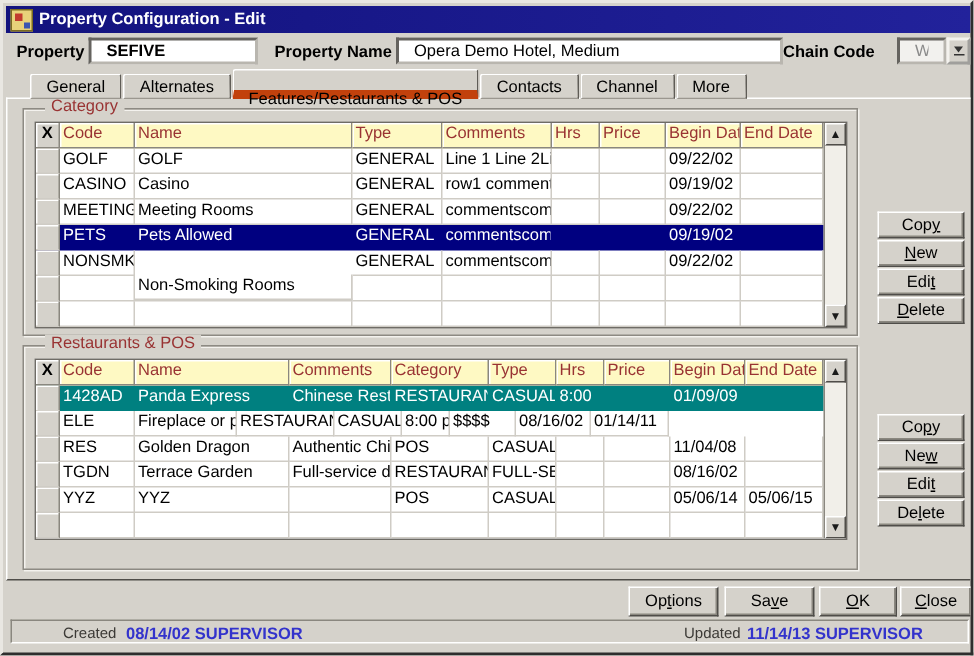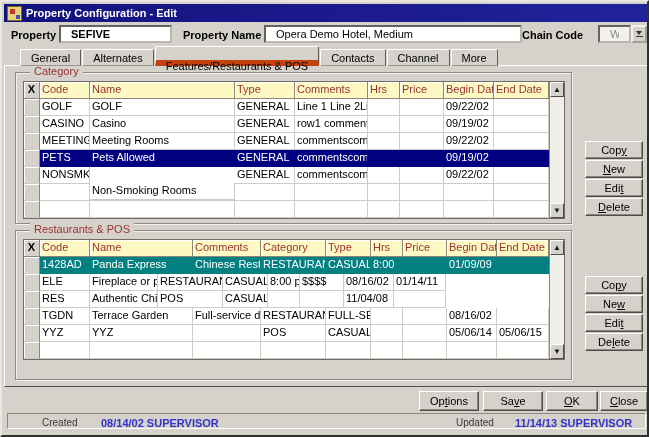--- a/index.html
+++ b/index.html
@@ -45,21 +45,21 @@
   .btn{box-sizing:border-box;background:#d5d2cb;border:1px solid;border-color:#fff #4f4d49 #4f4d49 #fff;
        box-shadow:inset -1px -1px 0 #8a877f,1px 1px 0 #2e2e2e00;font-family:inherit;font-size:11px;color:#000;
        text-align:center;cursor:pointer;padding:0;}
   .sidebtns{position:absolute;width:58px;display:flex;flex-direction:column;gap:1px;z-index:3;}
   .sidebtns .btn{height:18px;width:58px;}
   .footer{position:absolute;left:0;top:389px;width:649px;height:20px;z-index:2;}
   .footer .btn{position:absolute;height:20px;}
   .statusbar{position:absolute;left:5px;top:411px;width:639px;height:16px;box-sizing:border-box;
              border:1px solid;border-color:#8a877f #fff #fff #8a877f;z-index:2;}
   .st-lbl{position:absolute;top:3px;font-size:10px;color:#3c3a36;}
-  .st-val{position:absolute;top:3px;color:var(--statusblue);font-weight:bold;font-size:11px;white-space:nowrap;margin-left:17px;}
+  .st-val{position:absolute;top:3px;color:var(--statusblue);font-weight:bold;font-size:11px;white-space:nowrap;}
   u{text-decoration:underline;}
 </style>
 </head>
 <body>
 
 <div class="window">
 
   <div class="titlebar">
     <span class="app-icon"></span>
     <span class="title-text">Property Configuration - Edit</span>
@@ -226,20 +226,21 @@
         <div class="gcell" style="width: 65px;">RESTAURANT</div>
         <div class="gcell" style="width: 45px;">CASUAL D</div>
         <div class="gcell" style="width: 32px;">8:00 pm</div>
         <div class="gcell" style="width: 44px;">$$$$</div>
         <div class="gcell" style="width: 50px;">08/16/02</div>
         <div class="gcell" style="width: 52px;">01/14/11</div>
       </div>
       <div class="grow">
         <div class="gcell xcol" style="width: 16px;"></div>
         <div class="gcell" style="width: 50px;">RES</div>
+        <div class="gcell" style="width: 103px;">Golden Dragon</div>
         <div class="gcell" style="width: 68px;">Authentic Chines</div>
         <div class="gcell" style="width: 65px;">POS</div>
         <div class="gcell" style="width: 45px;">CASUAL</div>
         <div class="gcell" style="width: 32px;"></div>
         <div class="gcell" style="width: 44px;"></div>
         <div class="gcell" style="width: 50px;">11/04/08</div>
         <div class="gcell" style="width: 52px;"></div>
       </div>
       <div class="grow">
         <div class="gcell xcol" style="width: 16px;"></div>

